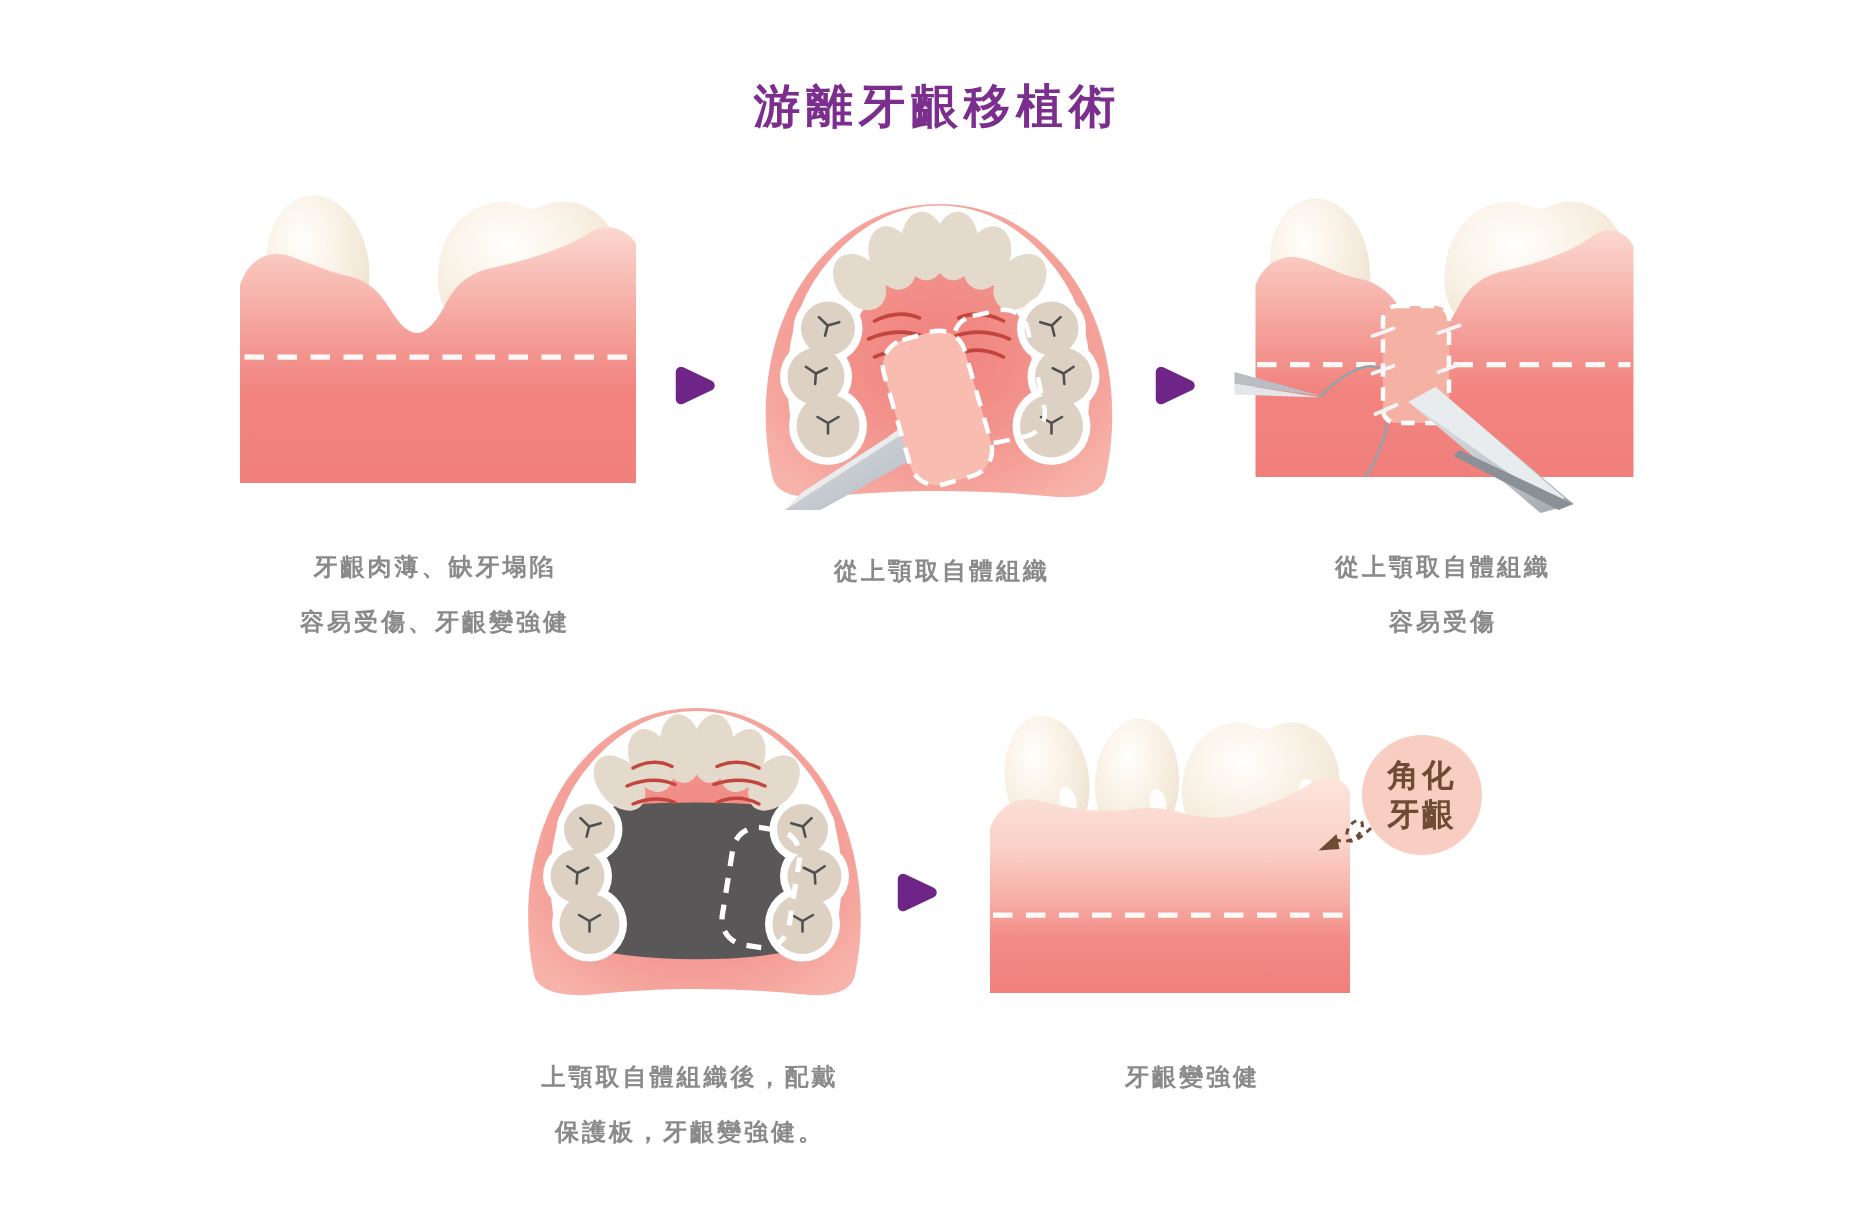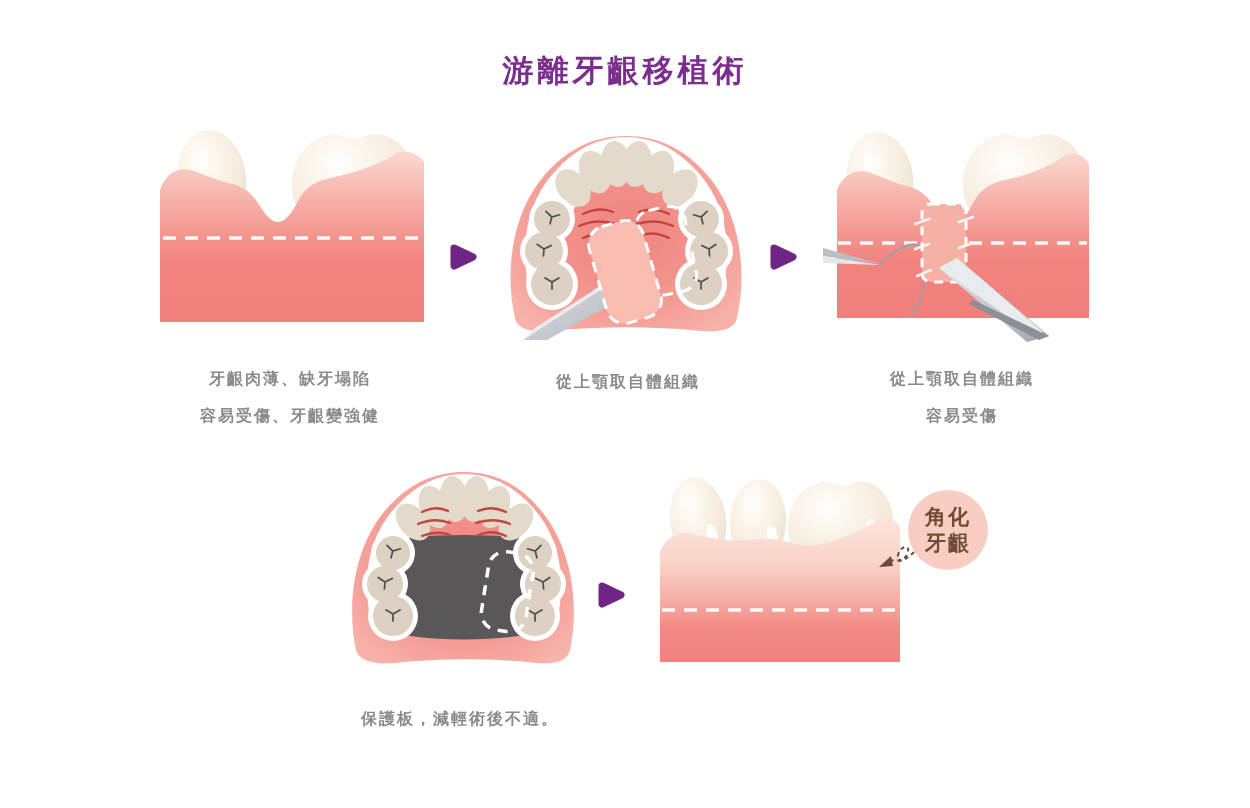--- a/index.html
+++ b/index.html
@@ -242,18 +242,20 @@
     <path d="M12,202 L12,92 C18,76 32,70 46,74 C64,79 84,82 102,80 C116,78 126,78 140,82 C158,87 172,86 188,80 C204,74 214,70 226,62 C236,55 248,58 252,68 L252,202 Z" fill="url(#gumGrad5)"></path>
     <line x1="14" y1="150" x2="250" y2="150" stroke="#fff" stroke-width="3.5" stroke-dasharray="13 9" opacity="0.95"></line>
     <circle cx="300" cy="70" r="40" fill="var(--badge_bg)"></circle>
     <text class="badge-text" x="300" y="64" text-anchor="middle">角化</text>
     <text class="badge-text" x="300" y="90" text-anchor="middle">牙齦</text>
     <path d="M266,92 C256,102 248,104 250,95 C252,86 262,84 260,92 C258,100 248,103 241,99" fill="none" stroke="var(--badge_text)" stroke-width="2" stroke-dasharray="4 3.5"></path>
     <polygon points="231,107 243,96 245,106" fill="var(--badge_text)"></polygon>
   </svg>
 
   <div class="caption" style="left:310px;top:700px;width:300px">
-    <div>保護板，減輕術後不適。</div>
+    <div>上顎取自體組織後，配戴</div>
+    <div>保護板，牙齦變強健。</div>
   </div>
   <div class="caption" style="left:645px;top:700px;width:300px">
+    <div>牙齦變強健</div>
   </div>
 
 </div>
 
 </body></html>

